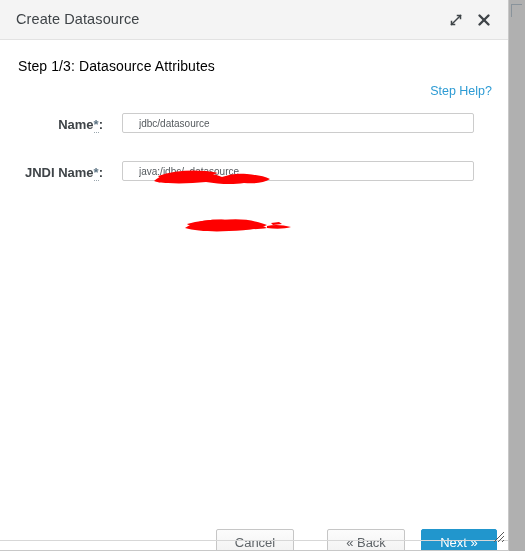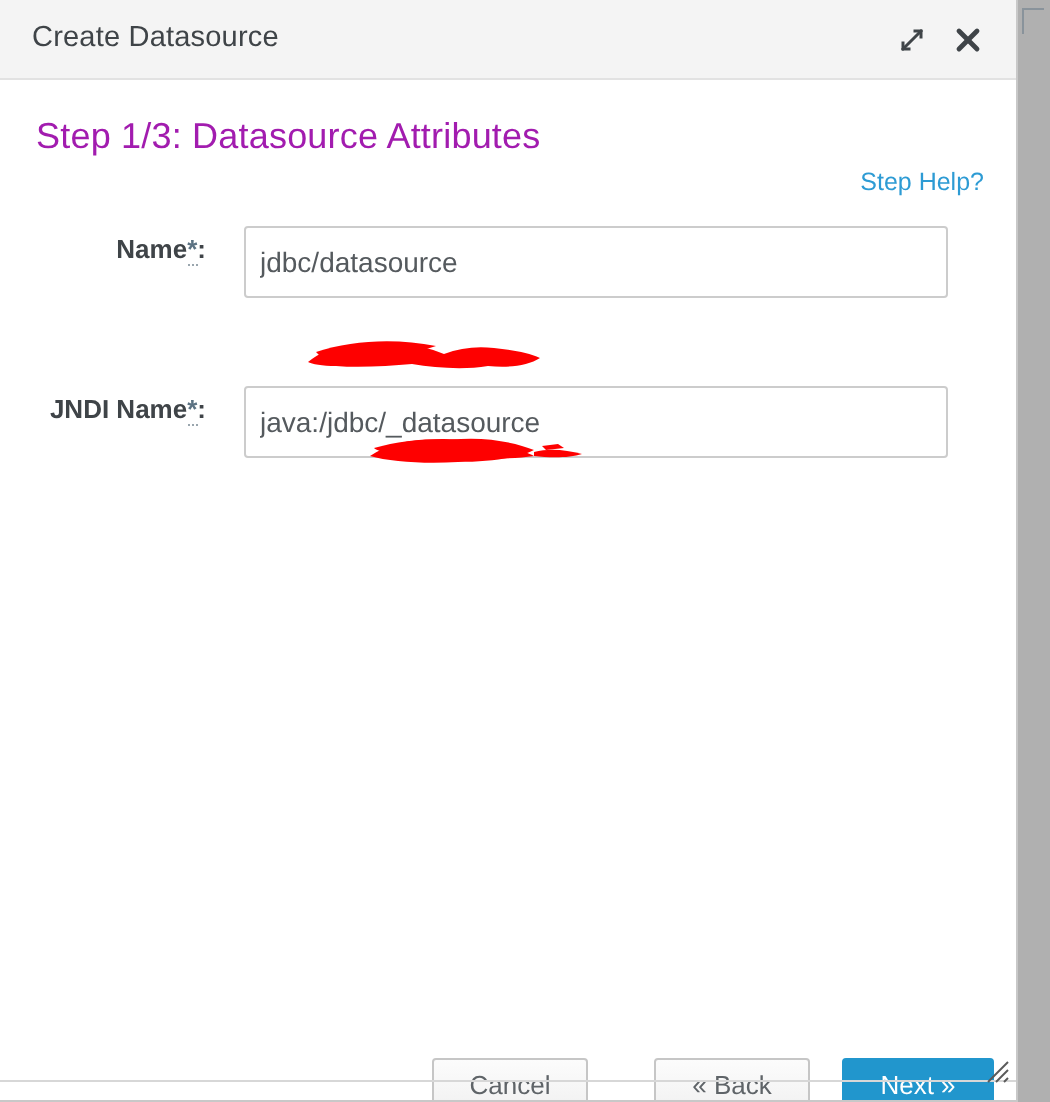--- a/index.html
+++ b/index.html
@@ -79,22 +79,22 @@
   
   #dialog-body {
     position: relative;
     height: 505px;
   }
 
   #step-title {
     position: absolute;
     left: 18px;
     top: 18px;
-    font-size: 18px;
-    color: #a21caf;
+    font-size: 14px;
+    color: #000000;
     letter-spacing: .1px;
   }
 
   #need-help-link {
     position: absolute;
     right: 16px;
     top: 44px;
     font-size: 12.5px;
     color: #2d9bd4;
     text-decoration: none;
@@ -103,21 +103,21 @@
 
   
   .form-row {
     position: absolute;
     left: 0;
     width: 100%;
     height: 26px;
     border-radius: 10px;
   }
   #row-name { top: 73px; }
-  #row-jndi { top: 121px; margin-top: 32px; }
+  #row-jndi { top: 121px; }
 
   .field-label {
     position: absolute;
     left: 0;
     width: 103px;
     text-align: right;
     top: 4px;
     font-size: 13px;
     color: #3f4448;
     font-weight: bold;
@@ -127,29 +127,29 @@
     color: #5c7383;
     border-bottom: 1px dotted #9aa6ae;
     font-weight: bold;
     cursor: help;
   }
 
   .field-input {
     position: absolute;
     left: 122px;
     width: 352px;
-    height: 36px;
+    height: 20px;
     box-sizing: border-box;
     border: 1px solid #cccccc;
     background: #ffffff;
     border-radius: 2px;
     font-family: "Liberation Sans", sans-serif;
-    font-size: 14px;
+    font-size: 10px;
     color: #555a5e;
-    padding: 0 7px;
+    padding: 0 16px;
     outline: none;
   }
 
   
   .redaction {
     position: absolute;
     pointer-events: none;
   }
   #redaction-name { left: 152px; top: 128px; }
   #redaction-jndi { left: 183px; top: 176px; }

